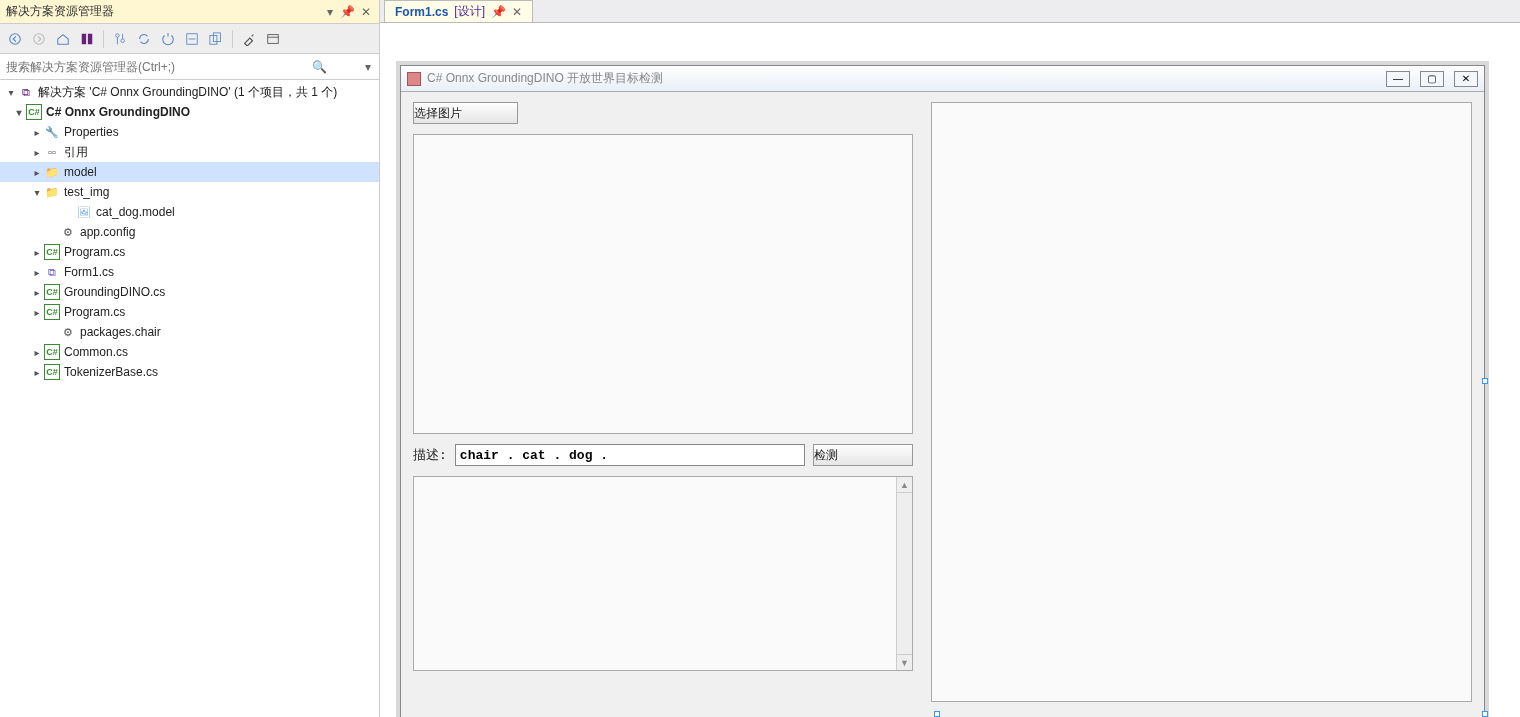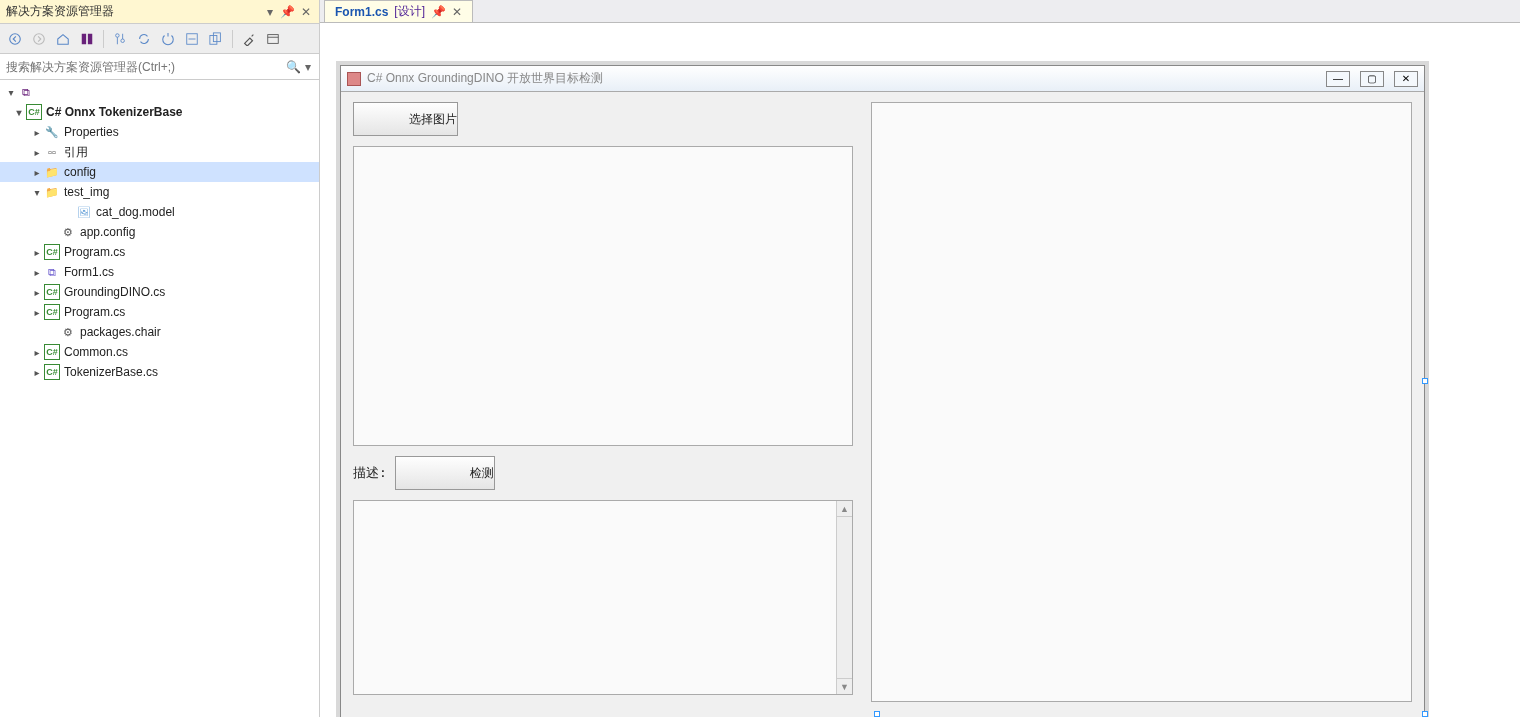--- a/index.html
+++ b/index.html
@@ -1,29 +1,29 @@
 <!DOCTYPE html>
 <html><head>
 <meta charset="utf-8">
 <style>
 * { margin: 0; padding: 0; box-sizing: border-box; font-family: "Microsoft YaHei", "Segoe UI", sans-serif; font-size: 12px; }
 body { background: #ededf0; display: flex; width: 1520px; height: 717px; overflow: hidden; }
 
 
-.sidebar { width: 320px; background: #f5f5f5; border-right: 1px solid #ccc; display: flex; flex-direction: column; }
+.sidebar { width: 380px; background: #f5f5f5; border-right: 1px solid #ccc; display: flex; flex-direction: column; }
 .panel-title { background: #fff7d1; border-bottom: 1px solid #ccc; height: 24px; display: flex; align-items: center; justify-content: space-between; padding: 0 6px; }
 .panel-title span { color: #333; }
 .panel-title-icons { display: flex; gap: 4px; align-items: center; }
 .panel-title-icons .ic { width: 14px; height: 14px; color: #666; cursor: pointer; display:flex; align-items:center; justify-content:center; }
 
 .toolbar { height: 30px; background: #eee; border-bottom: 1px solid #ccc; display: flex; align-items: center; gap: 2px; padding: 0 4px; }
 .toolbar .tbtn { width: 22px; height: 22px; display:flex; align-items:center; justify-content:center; color:#555; border-radius:2px; cursor:pointer;}
 .toolbar .sep { width:1px; height:18px; background:#ccc; margin:0 3px; }
 
-.searchbar { height: 26px; background: #fff; border-bottom:1px solid #ccc; display:flex; align-items:center; padding:0 6px; }
+.searchbar { height: 26px; background: #fff; border-bottom:1px solid #ccc; display:flex; align-items:center; padding:0 6px;gap:34px; }
 .searchbar input { flex:1; border:none; outline:none; font-size:12px; color:#666; background:transparent; }
 .searchbar .ic { color:#666; padding:0 2px; cursor:pointer; }
 
 .tree { flex:1; background:#fff; overflow:auto; padding:2px 0; }
 .tree-row { display:flex; align-items:center; height:20px; padding-left:4px; cursor:pointer; white-space:nowrap; }
 .tree-row.selected { background:#cfe2ff; }
 .tree-row.bold { font-weight:bold; }
 .arrow { width:14px; text-align:center; color:#555; font-size:10px;}
 .arrow.open::before { content:"▾"; }
 .arrow.closed::before { content:"▸"; }
@@ -52,21 +52,21 @@
 
 .designer { flex:1; background:#fff; margin:0 0 0 0; position:relative; padding:25px 20px 20px 20px;}
 .form-window { width:1085px; height:660px; border:1px solid #888; background:#f0f0f0; display:flex; flex-direction:column; box-shadow:0 0 0 4px #d9d9d9;margin-top:17px;}
 .form-title { height:26px; background:linear-gradient(#fff,#e8eff7); border-bottom:1px solid #aaa; display:flex; align-items:center; padding:0 6px; gap:6px;}
 .form-title .appicon { width:14px; height:14px; background:#d88; border:1px solid #a55;}
 .form-title .ftext { flex:1; color:#888; font-size:12px;}
 .form-title .winbtn { width:24px; height:16px; border:1px solid #888; margin-left:4px; display:flex; align-items:center; justify-content:center; font-size:10px; cursor:pointer; background:#f4f8fc;}
 .form-body { flex:1; padding:10px 12px; display:flex; gap:18px; }
 .form-left { width:500px; display:flex; flex-direction:column; gap:10px;}
 .form-right { flex:1; }
-.btn { height:34px; border:1px solid #999; background:linear-gradient(#fefefe,#e5e5e5); display:flex; align-items:center; justify-content:flex-end; cursor:pointer; font-size:12px; color:#222;}
+.btn { height:22px; border:1px solid #999; background:linear-gradient(#fefefe,#e5e5e5); display:flex; align-items:center; justify-content:flex-start; cursor:pointer; font-size:12px; color:#222;}
 .btn-select { width:105px;}
 .panel-box { border:1px solid #aaa; background:#fafafa; }
 .pic1 { height:300px;}
 .row-desc { display:flex; align-items:center; gap:8px;}
 .row-desc .lbl { color:#222; font-family:"SimSun",monospace; font-size:13px;}
 .row-desc input { flex:1; border:1px solid #888; height:22px; padding:0 4px; font-family:"Courier New",monospace; font-weight:bold; font-size:13px;}
 .btn-detect { width:100px;}
 .log-box { height:195px; position:relative;}
 .log-box .scroll { position:absolute; right:0; top:0; bottom:0; width:16px; background:#eee; border-left:1px solid #ccc;}
 .log-box .scroll .thumb-up { height:16px; border-bottom:1px solid #ccc; display:flex; align-items:center; justify-content:center; color:#888; font-size:9px;}
@@ -162,40 +162,41 @@
   <div class="searchbar">
     <input placeholder="搜索解决方案资源管理器(Ctrl+;)" style="">
     <span class="ic">🔍</span>
     <span class="ic">▾</span>
   </div>
 
   <div class="tree">
     <div class="tree-row" style="padding-left:4px">
       <span class="arrow open"></span>
         <span class="ticon sln">⧉</span>
+      <span class="label">解决方案 'C# Onnx GroundingDINO' (1 个项目，共 1 个)</span>
     </div>
     <div class="tree-row bold" style="padding-left:12px">
       <span class="arrow open"></span>
         <span class="ticon proj">C#</span>
-      <span class="label">C# Onnx TokenizerBase</span>
+      <span class="label">C# Onnx GroundingDINO</span>
     </div>
     <div class="tree-row" style="padding-left:30px">
       <span class="arrow closed"></span>
         <span class="ticon prop">🔧</span>
       <span class="label">Properties</span>
     </div>
     <div class="tree-row" style="padding-left:30px">
       <span class="arrow closed"></span>
         <span class="ticon ref">▫▫</span>
       <span class="label">引用</span>
     </div>
     <div class="tree-row selected" style="padding-left:30px">
       <span class="arrow closed"></span>
         <span class="ticon folder">📁</span>
-      <span class="label">config</span>
+      <span class="label">model</span>
     </div>
     <div class="tree-row" style="padding-left:30px">
       <span class="arrow open"></span>
         <span class="ticon folder">📁</span>
       <span class="label">test_img</span>
     </div>
     <div class="tree-row" style="padding-left:62px">
       <span class="arrow none"></span>
         <span class="ticon img">🖼</span>
       <span class="label">cat_dog.model</span>
@@ -264,20 +265,21 @@
         <div class="winbtn">✕</div>
       </div>
       <div class="form-body">
         <div class="form-left">
           <div class="btn btn-select">
             <span>选择图片</span>
           </div>
           <div class="panel-box pic1"></div>
           <div class="row-desc">
             <span class="lbl">描述:</span>
+            <input value="chair . cat . dog ." style="">
             <div class="btn btn-detect">
               <span>检测</span>
             </div>
           </div>
           <div class="panel-box log-box">
             <div class="scroll">
               <div class="thumb-up">▲</div>
               <div class="thumb-dn">▼</div>
             </div>
           </div>

